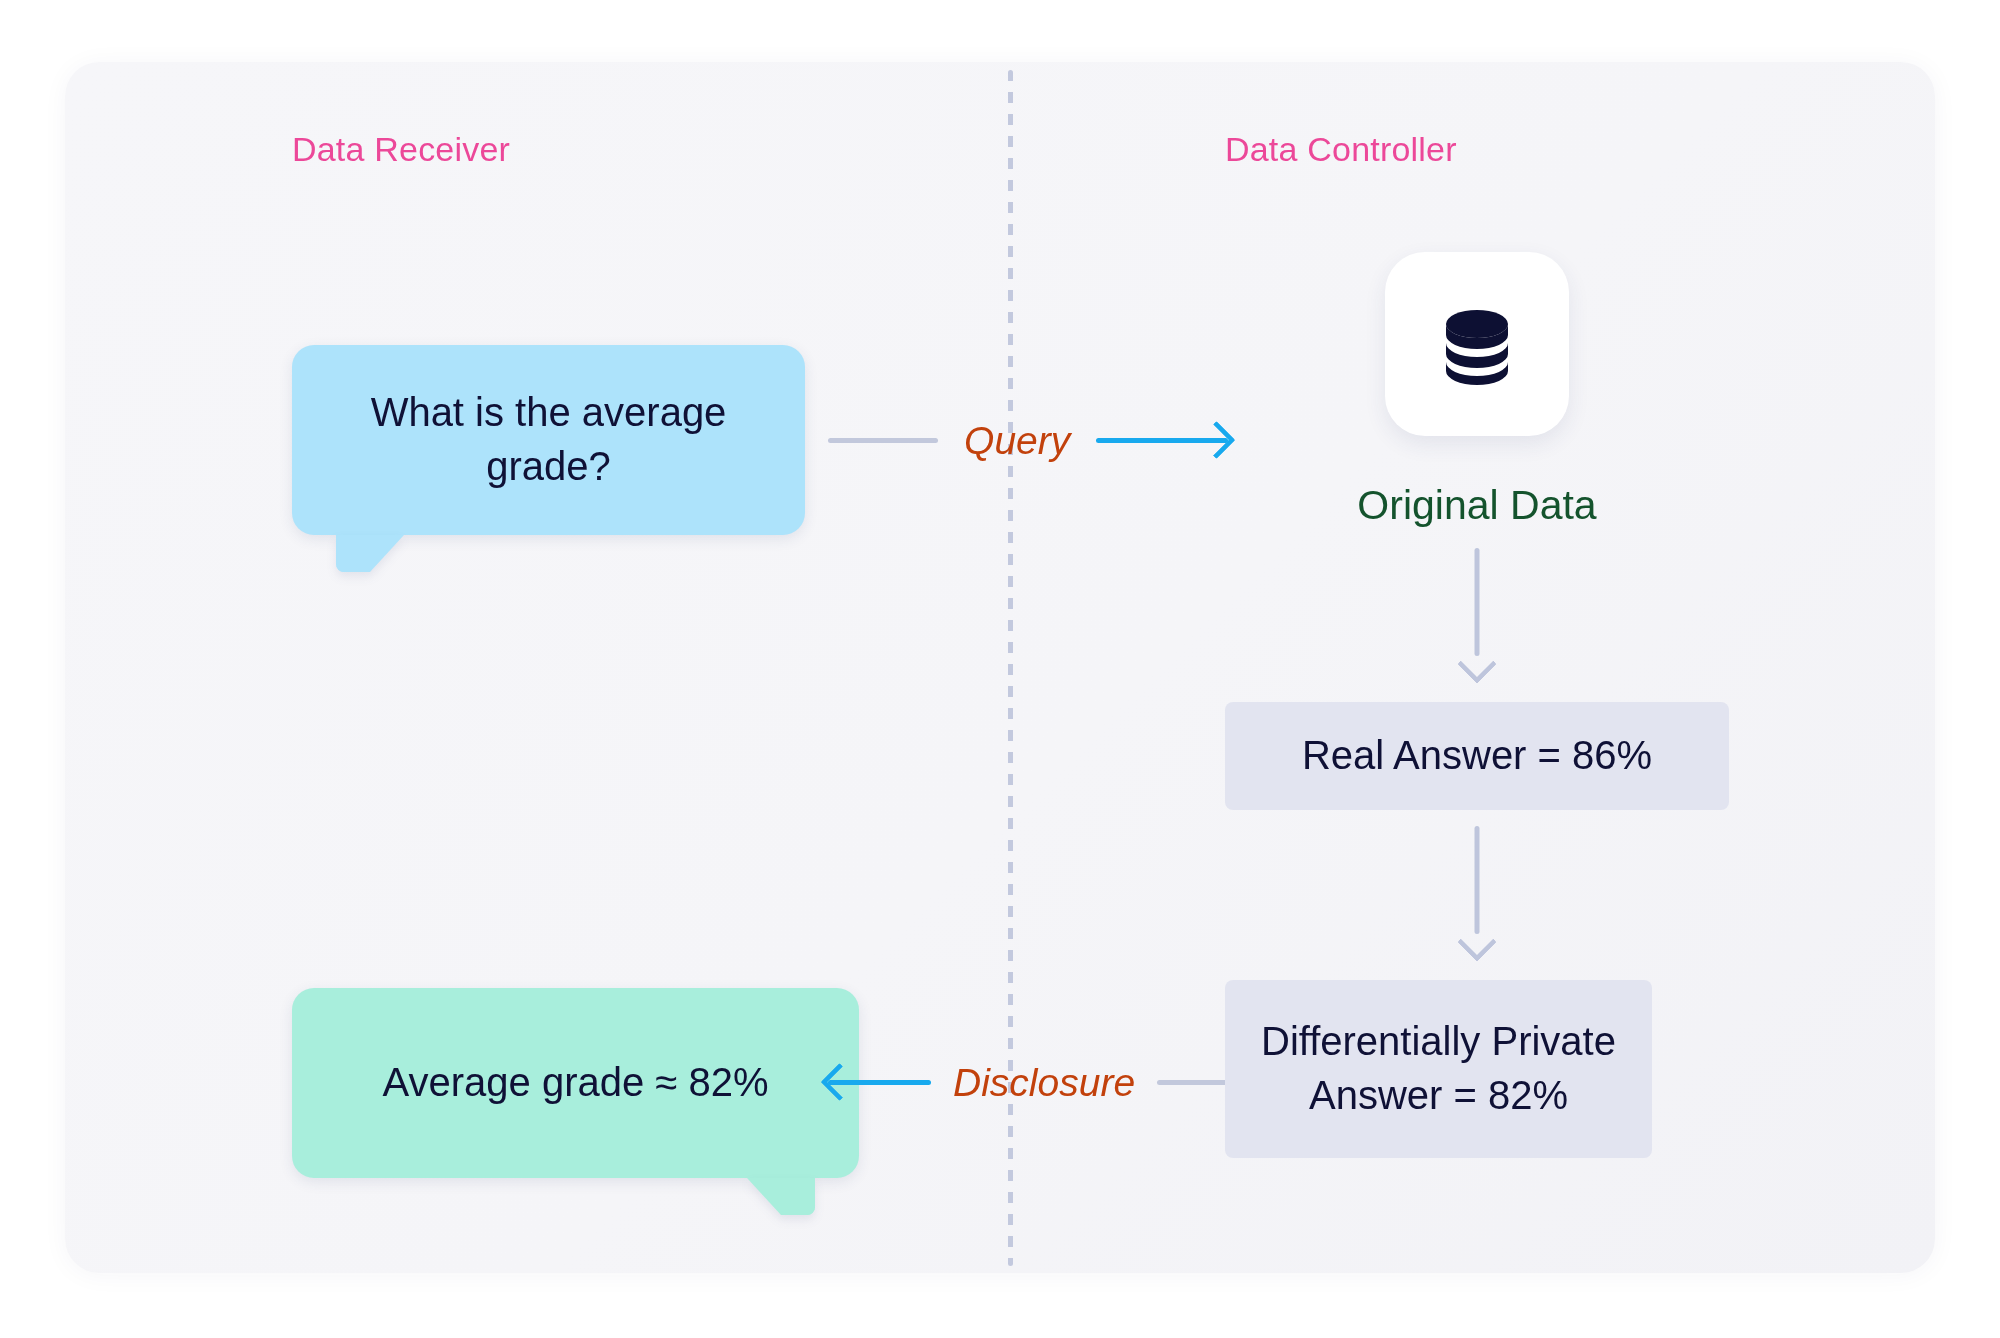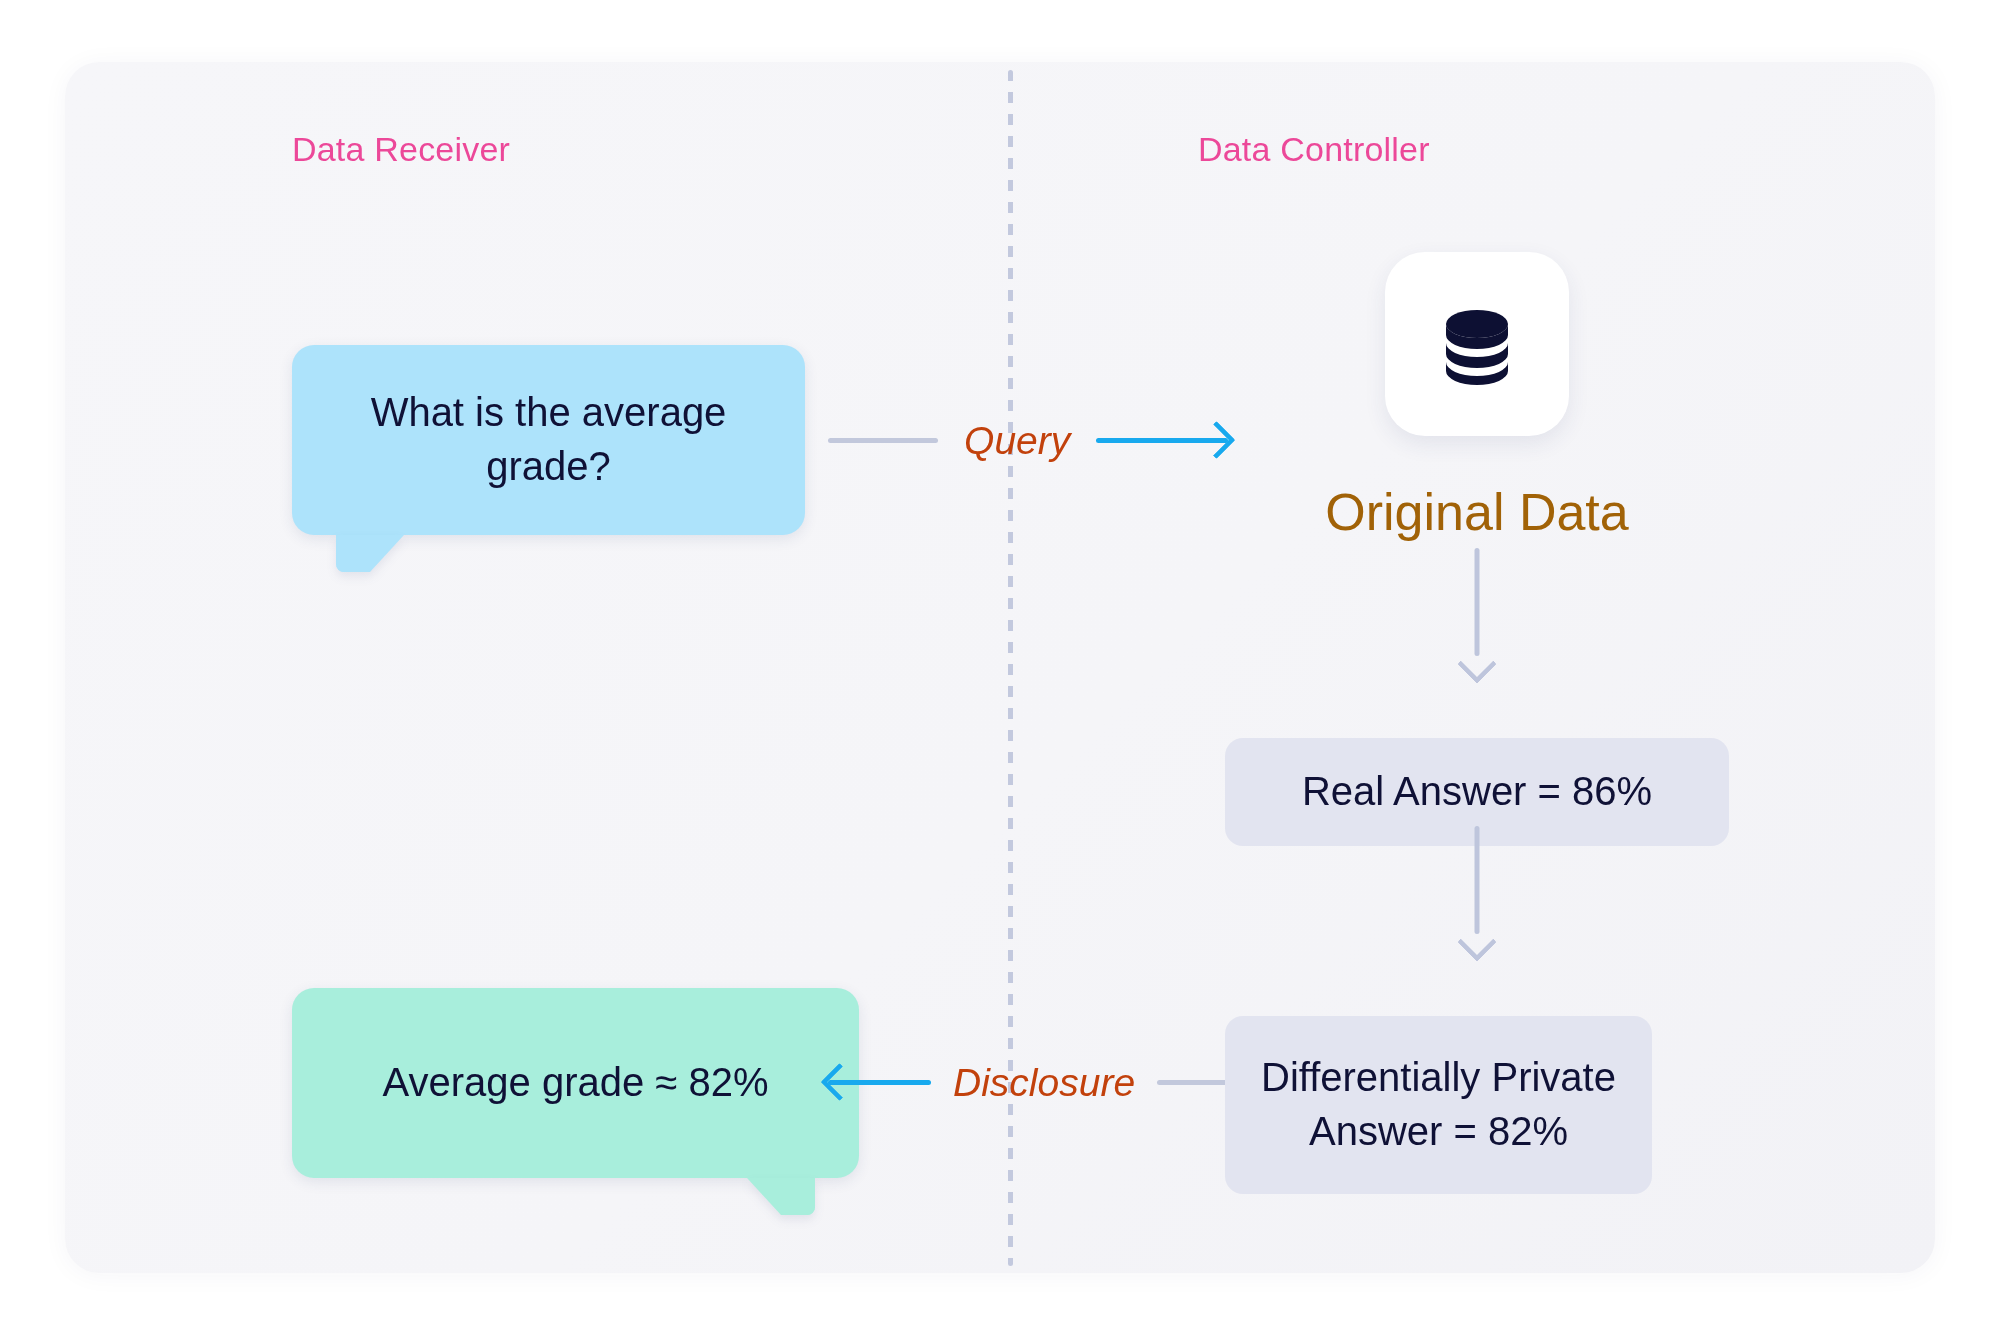--- a/index.html
+++ b/index.html
@@ -57,21 +57,21 @@
   .col-title {
     position: absolute;
     font-size: 34px;
     font-weight: 400;
     color: #ec4899;
     letter-spacing: 0.2px;
     white-space: nowrap;
     text-align: left;
   }
   #title-receiver   { left: 292px;  top: 130px; width: 520px; }
-  #title-controller { left: 1198px; top: 130px; width: 520px; }
+  #title-controller { left: 1225px; top: 130px; width: 520px; }
 
   
   .bubble {
     position: absolute;
     box-sizing: border-box;
     border-radius: 22px;
     display: flex;
     align-items: center;
     justify-content: center;
     text-align: center;
@@ -191,22 +191,22 @@
     justify-content: center;
   }
   #db-card svg { display: block; }
 
   #label-original {
     position: absolute;
     left: 1225px;
     top: 482px;
     width: 504px;
     text-align: center;
-    font-size: 52px;
-    color: #a16207;
+    font-size: 41px;
+    color: #14532d;
     white-space: nowrap;
   }
 
   
   .v-arrow {
     position: absolute;
     width: 60px;
   }
   .v-arrow .shaft {
     position: absolute;
@@ -232,30 +232,29 @@
   #v-arrow-1 .head  { bottom: 2px; }
   #v-arrow-2 { left: 1447px; top: 826px; height: 132px; }
   #v-arrow-2 .shaft { height: 108px; }
   #v-arrow-2 .head  { bottom: 2px; }
 
   
   .ans-box {
     position: absolute;
     box-sizing: border-box;
     background: #e2e4f0;
-    border-radius: 18px;
+    border-radius: 8px;
     display: flex;
     align-items: center;
     justify-content: center;
     text-align: center;
     font-size: 40px;
     line-height: 1.34;
     color: #0f1136;
     padding: 0 28px;
-    margin-top: 36px;
   }
   #box-real { left: 1225px; top: 702px; width: 504px; height: 108px; }
   #box-dp   { left: 1225px; top: 980px; width: 427px; height: 178px; }
 </style>
 </head>
 <body>
 
 <div id="stage">
 
   <div class="panel"></div>

